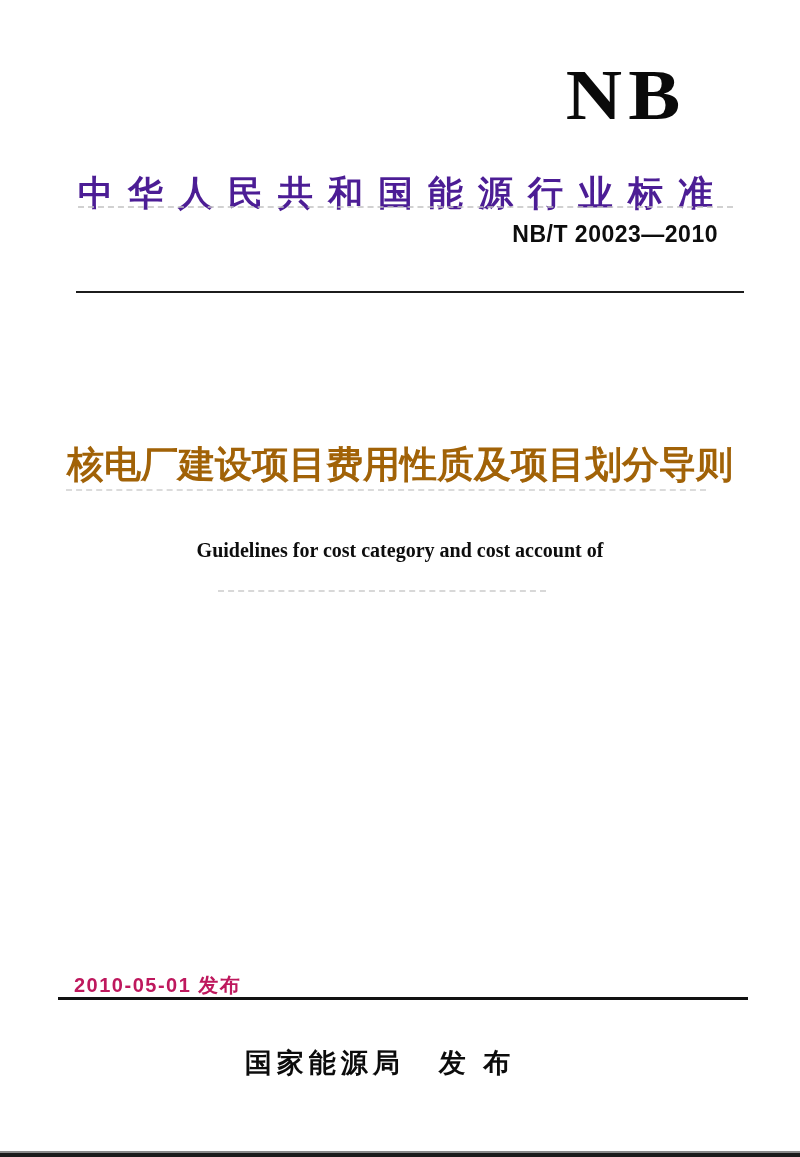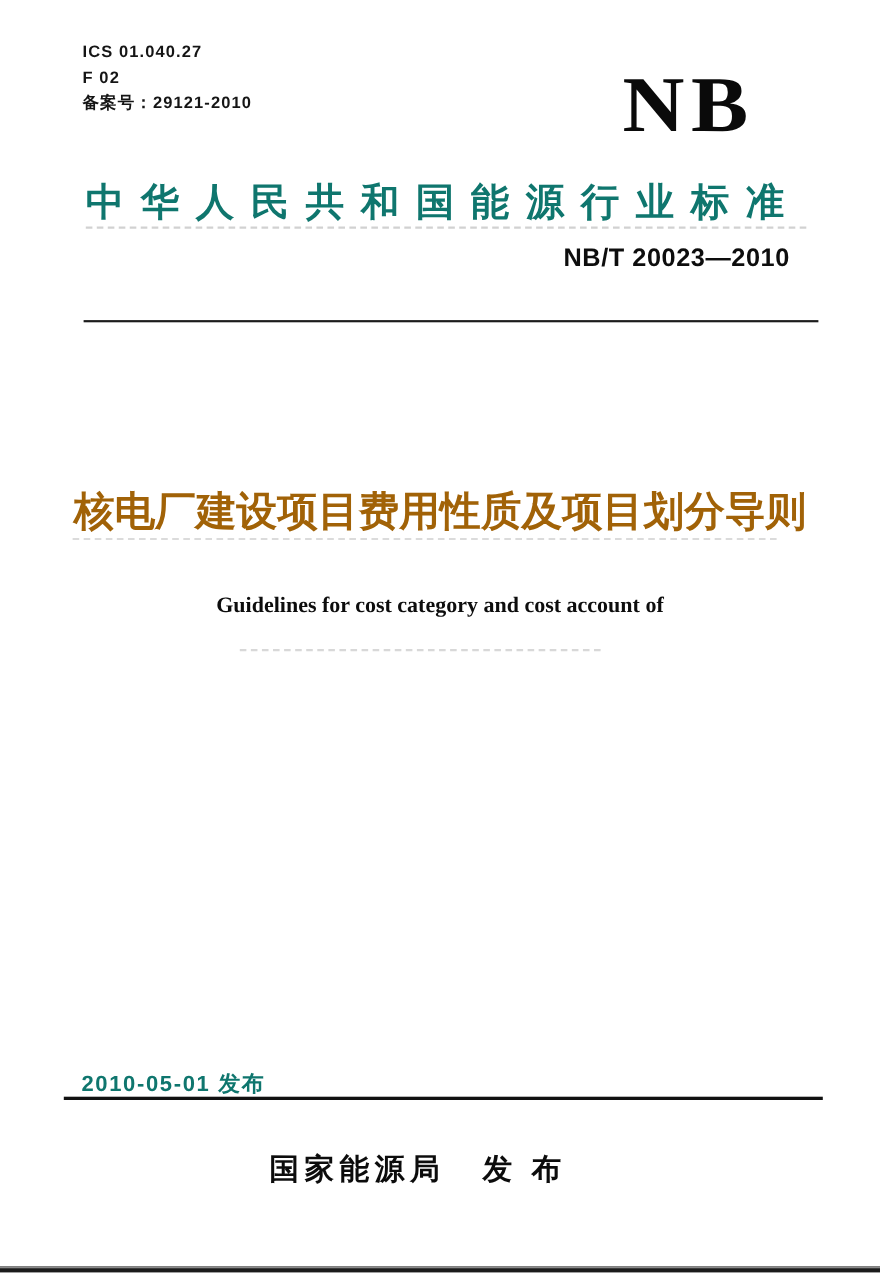--- a/index.html
+++ b/index.html
@@ -41,27 +41,27 @@
     letter-spacing: 6px;
     color: #0a0a0a;
     line-height: 78px;
     transform: scaleY(0.92);
   }
 
   
   .standard-name {
     position: absolute;
     left: 78px;
-    top: 160px;
+    top: 170px;
     width: 680px;
     font-size: 35px;
     font-weight: 600;
     letter-spacing: 15px;
     white-space: nowrap;
-    color: #0f766e;
+    color: #4c1d95;
   }
 
   .ghost-line {
     position: absolute;
     border-top: 2px dashed #c2c2c2;
     opacity: 0.75;
   }
   .ghost-1 { left: 78px; width: 655px; top: 206px; }
   .ghost-2 { left: 66px; width: 640px; top: 489px; border-top-color: #cfcfcf; }
   .ghost-3 { left: 218px; width: 328px; top: 590px; border-top-color: #cccccc; }
@@ -116,21 +116,21 @@
   .dates-row {
     position: absolute;
     top: 972px;
     left: 74px;
     right: 62px;
     display: flex;
     justify-content: space-between;
     font-size: 20px;
     font-weight: 600;
     letter-spacing: 1.5px;
-    color: #0f766e;
+    color: #be185d;
   }
 
   .rule-bottom {
     position: absolute;
     top: 997px;
     left: 58px;
     width: 690px;
     height: 3px;
     background: #111;
   }
@@ -156,25 +156,20 @@
     height: 6px;
     background: #1b1b1b;
     border-top: 2px solid #8a8a8a;
   }
 </style>
 </head>
 <body>
 
 <div class="page">
 
-  <div class="codes">
-    <div>ICS 01.040.27</div>
-    <div>F 02</div>
-    <div>备案号：29121-2010</div>
-  </div>
 
   <div class="nb-logo">NB</div>
 
   <div class="standard-name">中华人民共和国能源行业标准</div>
 
   <div class="ghost-line ghost-1"></div>
 
   <div class="standard-number">NB/T 20023—2010</div>
 
   <div class="rule-top"></div>

